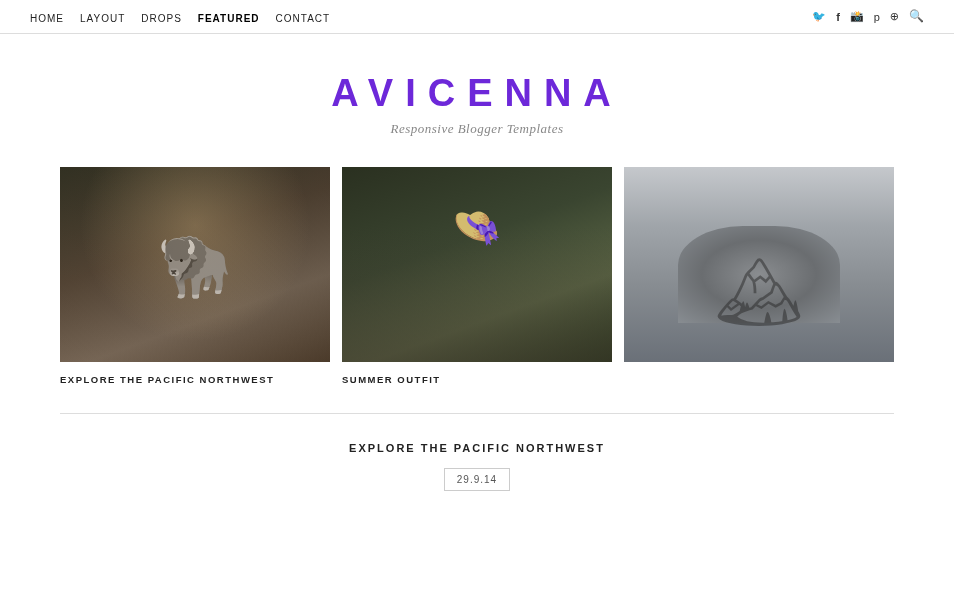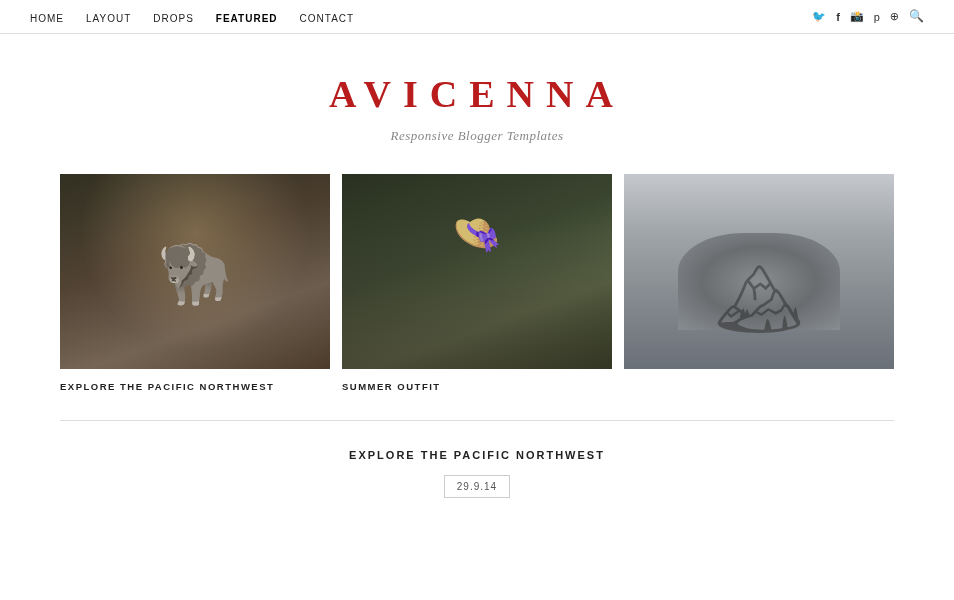--- a/index.html
+++ b/index.html
@@ -9,21 +9,21 @@
     nav {
       display: flex;
       align-items: center;
       justify-content: space-between;
       padding: 0 30px;
       height: 34px;
       border-bottom: 1px solid #ddd;
     }
     .nav-links {
       display: flex;
-      gap: 22px;
+      gap: 16px;
       list-style: none;
       align-items: flex-end;
     }
     .nav-links li a {
       font-family: Arial, sans-serif;
       font-size: 10px;
       letter-spacing: 1px;
       text-transform: uppercase;
       text-decoration: none;
       color: #222;
@@ -39,33 +39,33 @@
       cursor: pointer;
       color: #333;
     }
 
     
     .site-header {
       text-align: center;
       padding: 38px 0 30px;
     }
     .site-title {
-      font-family: Liberation Serif, serif;
+      font-family: Liberation Sans, sans-serif;
       font-size: 38px;
       font-weight: 900;
       letter-spacing: 12px;
       text-transform: uppercase;
-      color: #b91c1c;
+      color: #6d28d9;
     }
     .site-subtitle {
       font-family: Georgia, serif;
       font-size: 13px;
       font-style: italic;
       color: #888;
-      margin-top: 12px;
+      margin-top: 6px;
       letter-spacing: 0.5px;
     }
 
     
     .featured-grid {
       display: flex;
       gap: 12px;
       padding: 0 60px;
       margin-bottom: 16px;
     }

